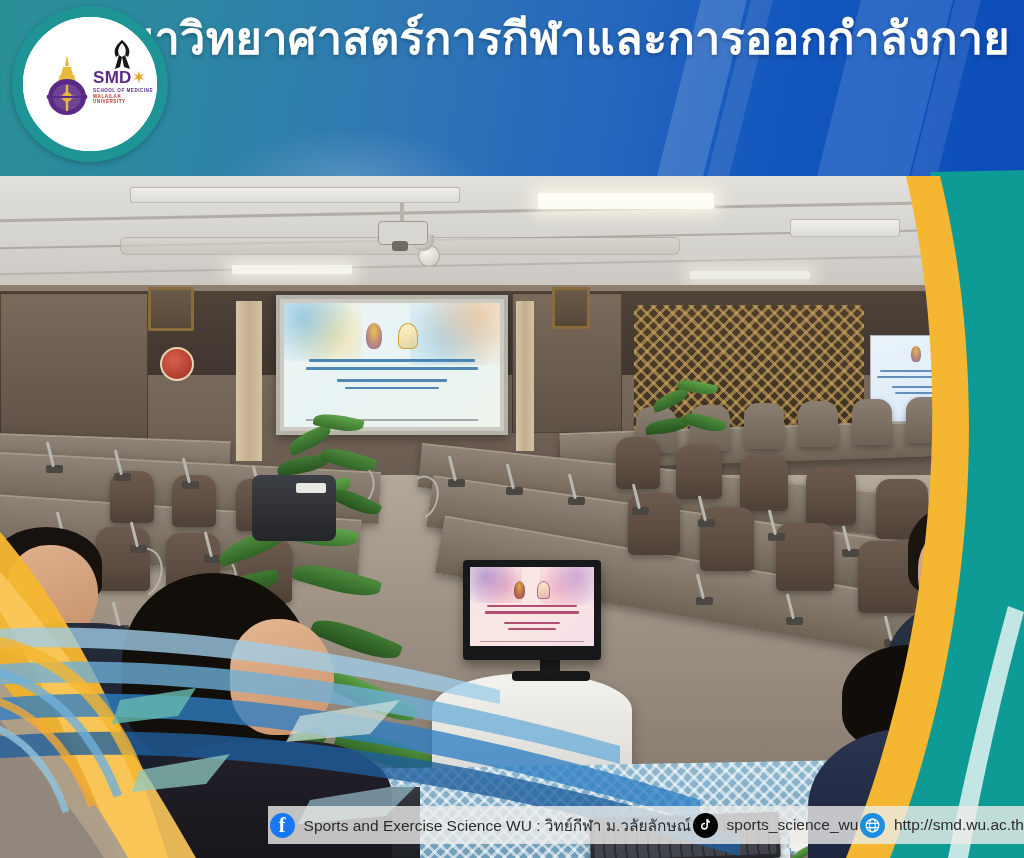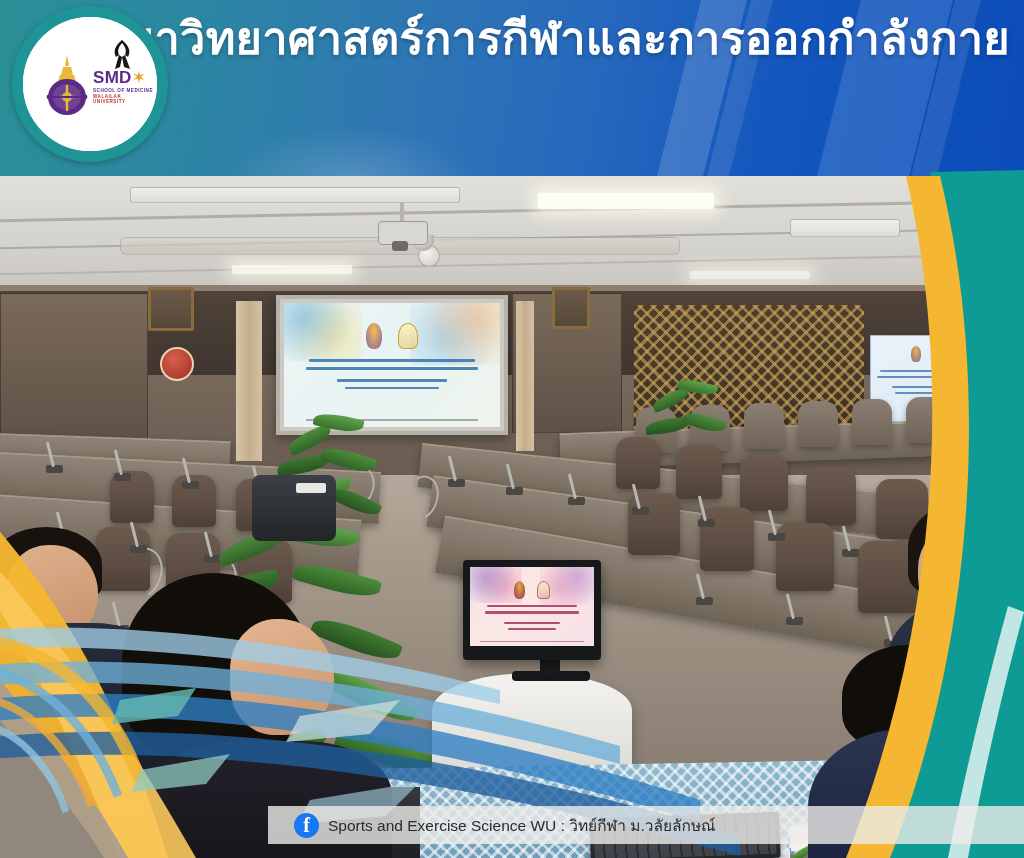--- a/index.html
+++ b/index.html
@@ -722,18 +722,36 @@
   <div class="footer">
     <div class="sep" style="width:26px;"></div>
 
     <div class="f-item">
       <span class="ic fb">f</span>
       <span class="f-label">Sports and Exercise Science WU : วิทย์กีฬา ม.วลัยลักษณ์</span>
     </div>
 
     <div class="sep" style="width:24px;"></div>
 
+    <div class="f-item">
+      <span class="ic tt">
+        <svg viewBox="0 0 24 24" width="16" height="16" aria-hidden="true">
+          <path d="M14.6 3h2.3c.2 1.6 1.1 3 2.6 3.5v2.3c-1.1 0-2.2-.3-3.1-.9v5.8c0 3-2.4 5.3-5.3 5.3S5.8 16.7 5.8 13.8 8.2 8.5 11.1 8.5c.3 0 .6 0 .9.1v2.4c-.3-.1-.6-.2-.9-.2-1.6 0-2.9 1.3-2.9 2.9s1.3 2.9 2.9 2.9 2.9-1.3 2.9-2.9V3z" fill="#ffffff"></path>
+        </svg>
+      </span>
+      <span class="f-label">sports_science_wu</span>
+    </div>
 
     <div class="sep" style="width:24px;"></div>
 
+    <div class="f-item">
+      <span class="ic web">
+        <svg viewBox="0 0 24 24" width="17" height="17" aria-hidden="true">
+          <circle cx="12" cy="12" r="9" fill="none" stroke="#ffffff" stroke-width="1.7"></circle>
+          <ellipse cx="12" cy="12" rx="4" ry="9" fill="none" stroke="#ffffff" stroke-width="1.5"></ellipse>
+          <path d="M3.4 9h17.2M3.4 15h17.2" stroke="#ffffff" stroke-width="1.5"></path>
+        </svg>
+      </span>
+      <span class="f-label">http://smd.wu.ac.th</span>
+    </div>
   </div>
 
 </div>
 
 </body></html>

